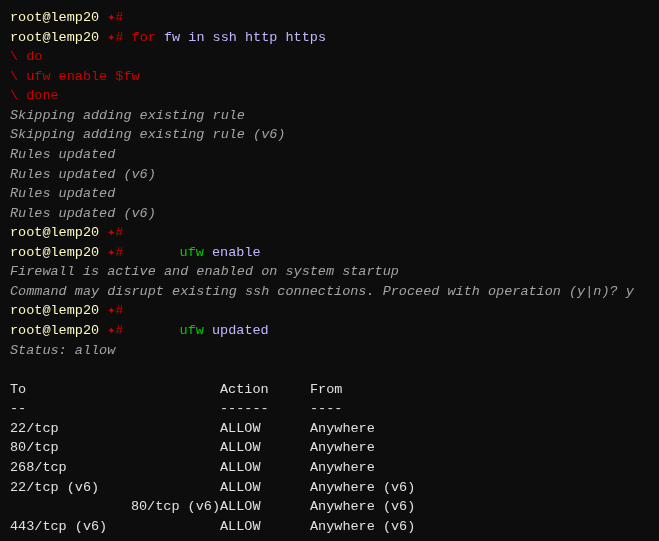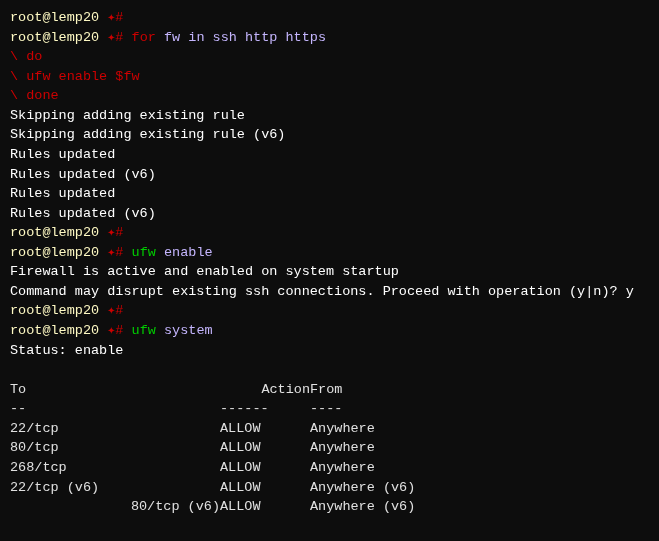--- a/index.html
+++ b/index.html
@@ -9,22 +9,22 @@
       font-size: 13.5px;
       color: #e0e0e0;
       width: 659px;
       min-height: 541px;
       padding: 8px 10px;
       line-height: 1.45;
     }
     .line { white-space: pre; }
     .prompt { color: #fef9c3; }
     .cmd-plain { color: #c4b5fd; }
-    .output { color: #ffffff; }
-    .green { color: #00cc00; }
+    .output { color: #a3a3a3; font-style: italic; }
+    .green { color: #00cc00; margin-left: 48px; }
     .red { color: #cc0000; }
     .tbl-row { white-space: pre; color: #e0e0e0; }
     .tbl-header { color: #e0e0e0; }
   </style>
 </head>
 <body>
 
 <div>
   <div class="line"><span class="prompt">root@lemp20</span><span class="red"> ✦#</span></div>
   <div class="line"><span class="prompt">root@lemp20</span><span class="red"> ✦# </span><span class="red">for</span><span class="cmd-plain"> fw in ssh http https</span></div>
@@ -35,25 +35,26 @@
   <div class="line"><span class="output">Skipping adding existing rule (v6)</span></div>
   <div class="line"><span class="output">Rules updated</span></div>
   <div class="line"><span class="output">Rules updated (v6)</span></div>
   <div class="line"><span class="output">Rules updated</span></div>
   <div class="line"><span class="output">Rules updated (v6)</span></div>
   <div class="line"><span class="prompt">root@lemp20</span><span class="red"> ✦#</span></div>
   <div class="line"><span class="prompt">root@lemp20</span><span class="red"> ✦# </span><span class="green">ufw</span><span class="cmd-plain"> enable</span></div>
   <div class="line"><span class="output">Firewall is active and enabled on system startup</span></div>
   <div class="line"><span class="output">Command may disrupt existing ssh connections. Proceed with operation (y|n)? y</span></div>
   <div class="line"><span class="prompt">root@lemp20</span><span class="red"> ✦#</span></div>
-  <div class="line"><span class="prompt">root@lemp20</span><span class="red"> ✦# </span><span class="green">ufw</span><span class="cmd-plain"> system</span></div>
-  <div class="line"><span class="output">Status: enable</span></div>
+  <div class="line"><span class="prompt">root@lemp20</span><span class="red"> ✦# </span><span class="green">ufw</span><span class="cmd-plain"> updated</span></div>
+  <div class="line"><span class="output">Status: allow</span></div>
   <div class="line">&nbsp;</div>
-  <div class="line tbl-header"><span style="display:inline-block;width:210px;">To</span><span style="display:inline-block;width:90px;text-align:right;">Action</span><span>From</span></div>
+  <div class="line tbl-header"><span style="display:inline-block;width:210px;">To</span><span style="display:inline-block;width:90px;">Action</span><span>From</span></div>
   <div class="line tbl-row"><span style="display:inline-block;width:210px;">--</span><span style="display:inline-block;width:90px;">------</span><span>----</span></div>
   <div class="line tbl-row"><span style="display:inline-block;width:210px;">22/tcp</span><span style="display:inline-block;width:90px;">ALLOW</span><span>Anywhere</span></div>
   <div class="line tbl-row"><span style="display:inline-block;width:210px;">80/tcp</span><span style="display:inline-block;width:90px;">ALLOW</span><span>Anywhere</span></div>
   <div class="line tbl-row"><span style="display:inline-block;width:210px;">268/tcp</span><span style="display:inline-block;width:90px;">ALLOW</span><span>Anywhere</span></div>
   <div class="line tbl-row"><span style="display:inline-block;width:210px;">22/tcp (v6)</span><span style="display:inline-block;width:90px;">ALLOW</span><span>Anywhere (v6)</span></div>
   <div class="line tbl-row"><span style="display:inline-block;width:210px;text-align:right;">80/tcp (v6)</span><span style="display:inline-block;width:90px;">ALLOW</span><span>Anywhere (v6)</span></div>
+  <div class="line tbl-row"><span style="display:inline-block;width:210px;">443/tcp (v6)</span><span style="display:inline-block;width:90px;">ALLOW</span><span>Anywhere (v6)</span></div>
   <div class="line">&nbsp;</div>
 
 </div>
 
 </body></html>

